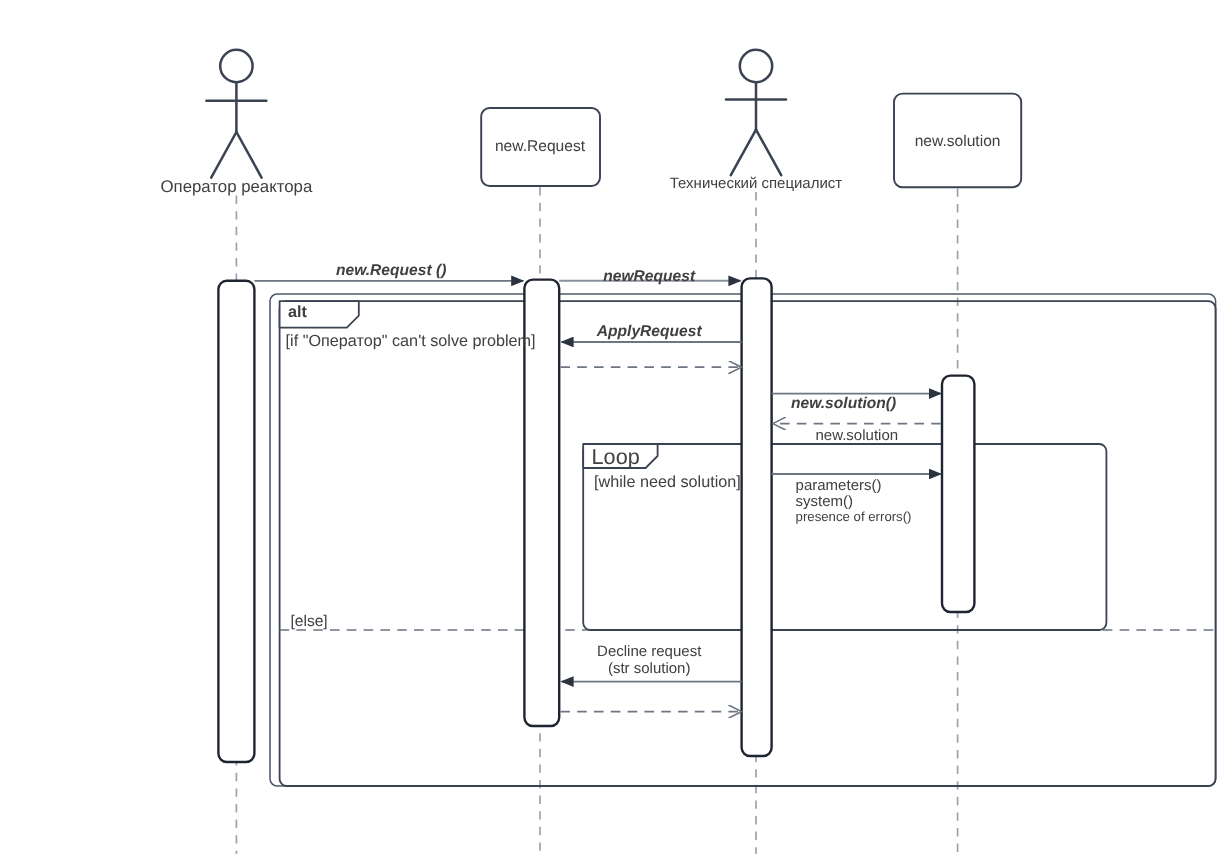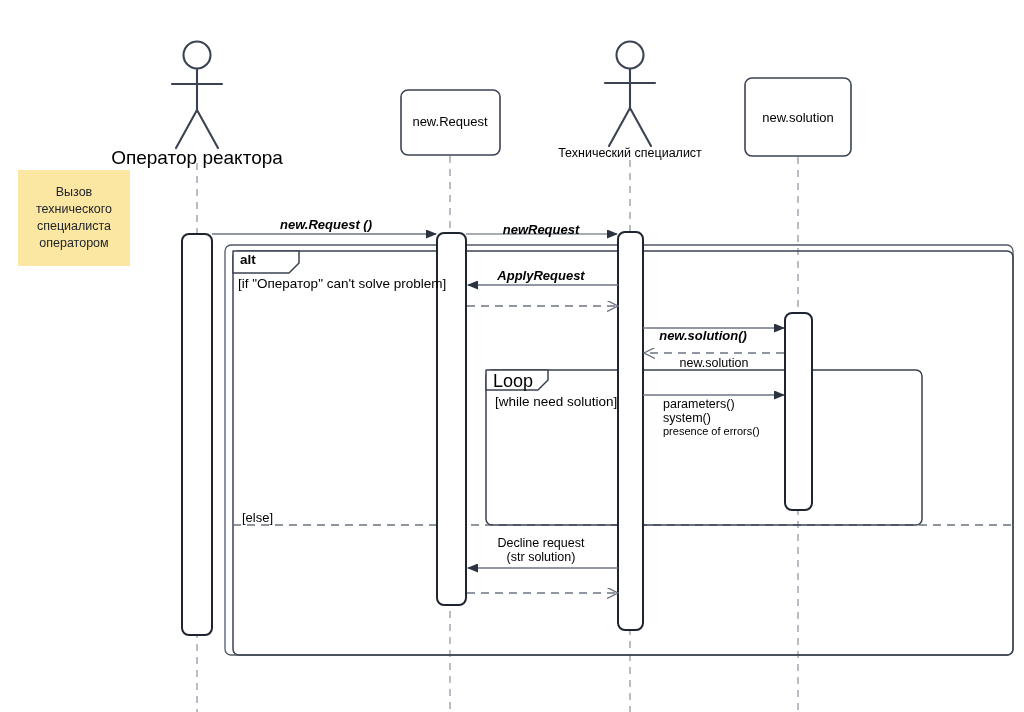--- a/index.html
+++ b/index.html
@@ -7,21 +7,21 @@
     width:1024px;height:712px;background:#ffffff;
     font-family:"Liberation Sans", sans-serif;
     overflow:hidden;position:relative;
   }
   #stage{position:absolute;left:0;top:0;width:1024px;height:712px;}
   svg#diagram{position:absolute;left:0;top:0;width:1024px;height:712px;}
 
   .lbl{
     position:absolute;
     font-family:"Liberation Sans", sans-serif;
-    color:#000000;
+    color:#404040;
     white-space:pre;
     line-height:1.18;
   }
   .lbl.c{text-align:center;transform:translateX(-50%);}
   .bold{font-weight:bold;font-style:italic;}
   .note{
     position:absolute;
     box-sizing:border-box;
     display:flex;align-items:center;justify-content:center;
     text-align:center;
@@ -101,25 +101,22 @@
 
     <line x1="784" y1="353" x2="644" y2="353" stroke="#6e7684" stroke-width="1.5" stroke-dasharray="8,6" marker-end="url(#arrowOpen)"></line>
 
     <line x1="643" y1="395" x2="784" y2="395" stroke="#6e7684" stroke-width="1.5" marker-end="url(#arrowSolid)"></line>
 
     <line x1="618" y1="568" x2="468" y2="568" stroke="#6e7684" stroke-width="1.5" marker-end="url(#arrowSolidL)"></line>
 
     <line x1="467" y1="593" x2="618" y2="593" stroke="#6e7684" stroke-width="1.5" stroke-dasharray="8,6" marker-end="url(#arrowOpen)"></line>
   </svg>
 
-  <div class="note" id="noteBox" style="left: 18px; top: 170px; width: 112px; height: 96px; font-size: 12.5px; background: rgb(251, 230, 162);">
-    <span id="noteText">Вызов<br>технического<br>специалиста<br>оператором</span>
-  </div>
 
-  <div class="lbl c" style="left:197px;top:147px;font-size:19px;text-align:right;">Оператор реактора</div>
+  <div class="lbl c" style="left:197px;top:147px;font-size:14px;text-align:right;">Оператор реактора</div>
 
   <div class="lbl c" style="left:450px;top:114px;font-size:13px;">new.Request</div>
 
   <div class="lbl c" style="left:630px;top:146px;font-size:12.5px;">Технический специалист</div>
 
   <div class="lbl c" style="left:798px;top:110px;font-size:13px;">new.solution</div>
 
   <div class="lbl" style="left:240px;top:252px;font-size:13.5px;font-weight:bold;">alt</div>
 
   <div class="lbl" style="left:238px;top:276px;font-size:13.5px;">[if "Оператор" can't solve problem]</div>

